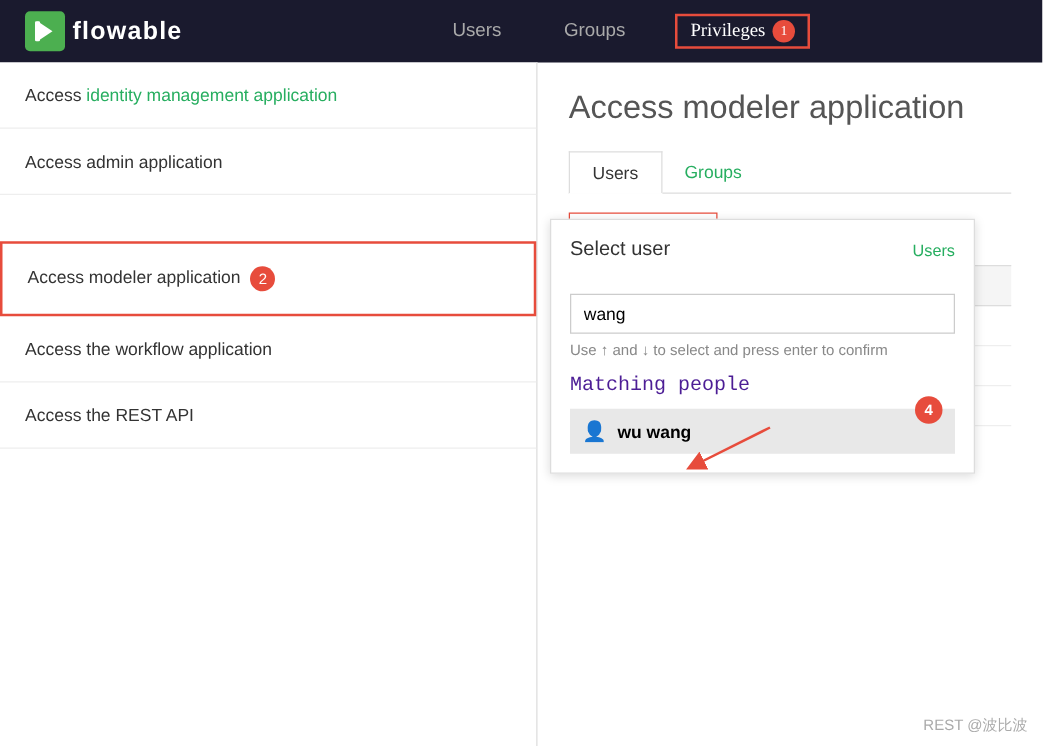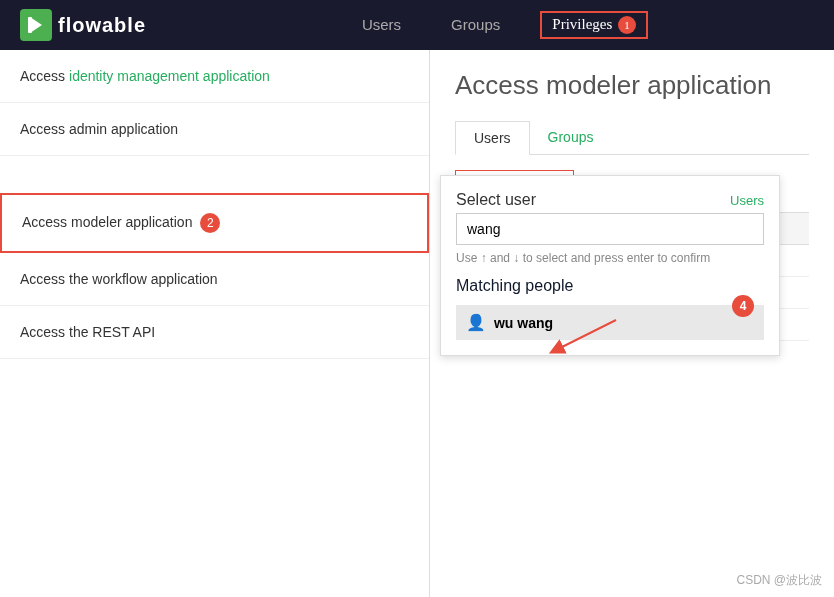--- a/index.html
+++ b/index.html
@@ -191,21 +191,21 @@
       background: #fff;
       border: 1px solid #ddd;
       box-shadow: 0 2px 8px rgba(0,0,0,0.15);
       z-index: 100;
       padding: 15px;
     }
     .popup-header {
       display: flex;
       justify-content: space-between;
       align-items: center;
-      margin-bottom: 4px;
+      margin-bottom: 26px;
     }
     .popup-title {
       font-size: 16px;
       color: #333;
     }
     .popup-close {
       color: #27ae60;
       cursor: pointer;
       font-size: 13px;
     }
@@ -217,22 +217,23 @@
       outline: none;
       margin-bottom: 6px;
     }
     .popup-hint {
       font-size: 12px;
       color: #888;
       margin-bottom: 12px;
     }
     .matching-title {
       font-size: 16px;
-      color: #0f172a;
+      color: #4c1d95;
       margin-bottom: 10px;
+      font-family: Liberation Mono, monospace;
     }
     .matching-item {
       display: flex;
       align-items: center;
       padding: 8px 10px;
       background: #e8e8e8;
       cursor: pointer;
       gap: 8px;
       position: relative;
     }
@@ -371,15 +372,15 @@
             <marker id="ah" markerWidth="8" markerHeight="8" refX="4" refY="4" orient="auto">
               <path d="M0,0 L8,4 L0,8 Z" fill="#e74c3c"></path>
             </marker>
           </defs>
           <line x1="80" y1="5" x2="20" y2="35" stroke="#e74c3c" stroke-width="2" marker-end="url(#ah)"></line>
         </svg>
         <span class="badge-circle" style="position:absolute;right:10px;top:-10px;">4</span>
       </div>
     </div>
 
-    <div class="watermark">CSDN @波比波</div>
+    <div class="watermark">REST @波比波</div>
   </div>
 </div>
 
 </body></html>

